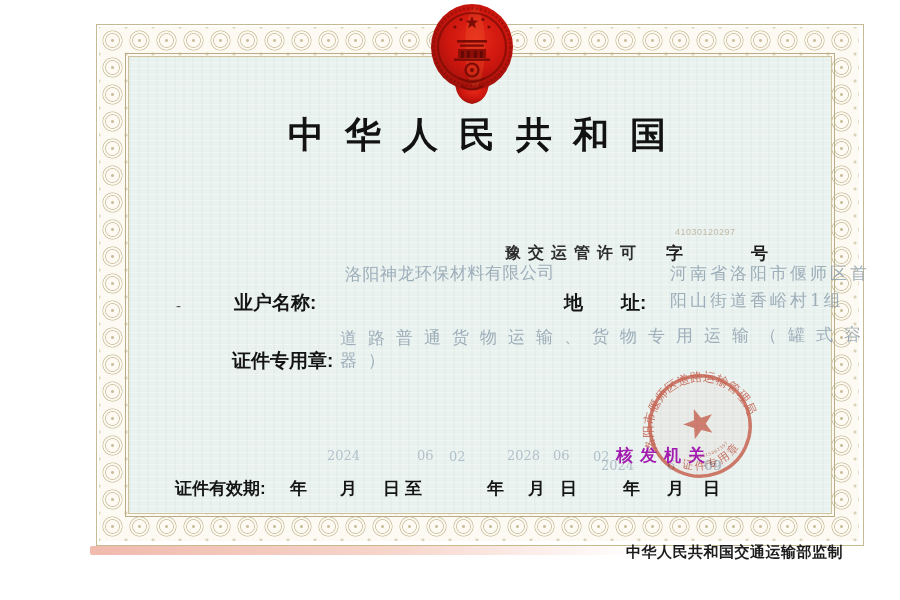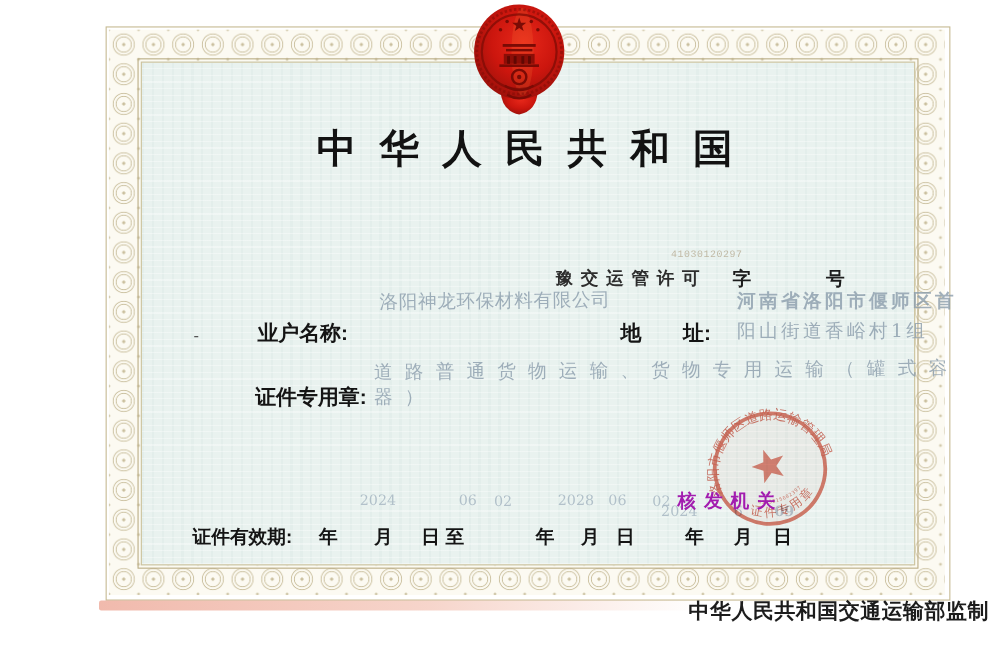--- a/index.html
+++ b/index.html
@@ -37,48 +37,48 @@
     .doc-title{
       background:linear-gradient(100deg,#241806 0%,#4d3a14 30%,#7d5f26 46%,#b8933f 51%,#54401a 60%,#201504 100%);
       -webkit-background-clip:text;background-clip:text;
       -webkit-text-fill-color:transparent;color:transparent;}
   }
 
   
   .serial-prefix{left:505px;top:243px;font-size:16px;font-weight:600;letter-spacing:7px;color:#2d2d2d;white-space:nowrap;font-family:Liberation Serif, serif;}
   .serial-zi{left:666px;top:242px;font-size:17px;font-weight:700;color:#1c1c1c;}
   .serial-hao{left:751px;top:242px;font-size:17px;font-weight:700;color:#1c1c1c;}
-  .print-code{left:610px;top:227px;font-size:9px;letter-spacing:.5px;color:#b3a78d;opacity:.75;font-family:Liberation Mono, monospace;}
+  .print-code{left:675px;top:227px;font-size:9px;letter-spacing:.5px;color:#b3a78d;opacity:.75;}
 
   
   .lbl{font-weight:600;font-size:19px;color:#141414;white-space:nowrap;}
   .lbl-owner{left:234px;top:290px;}
   .lbl-address{left:564px;top:290px;}
   .lbl-scope{left:232px;top:348px;}
   .lbl-validity{left:175px;top:477px;font-size:17px;}
   .dash{left:176px;top:297px;color:#555;font-size:15px;}
   .issuer{left:616px;top:444px;font-weight:600;font-size:17px;letter-spacing:7px;color:#a21caf;white-space:nowrap;z-index:7;}
 
   
   .faint{font-family:"DejaVu Serif",serif;color:#8b9dac;opacity:.8;white-space:nowrap;}
   .v-owner{left:345px;top:262px;font-size:17px;letter-spacing:.5px;transform:rotate(-.6deg);}
-  .v-addr1{left:670px;top:262px;font-size:17px;letter-spacing:3px;font-weight:bold;}
+  .v-addr1{left:670px;top:262px;font-size:17px;letter-spacing:3px;}
   .v-addr2{left:670px;top:289px;font-size:17px;letter-spacing:3px;}
   .v-scope1{left:340px;top:325px;font-size:17px;letter-spacing:11px;transform:rotate(-.4deg);}
   .v-scope2{left:340px;top:349px;font-size:17px;letter-spacing:11px;}
   .fdate{font-family:"DejaVu Serif",serif;font-size:13px;color:#9fb0bd;opacity:.75;white-space:nowrap;}
 
   
   .unit{font-weight:700;font-size:17px;color:#141414;white-space:nowrap;}
 
   
   .seal{left:636px;top:362px;width:128px;height:128px;z-index:6;mix-blend-mode:multiply;opacity:.88;transform:rotate(-20deg);}
 
   
-  .footer-note{left:626px;top:543px;font-weight:700;font-size:19px;letter-spacing:.5px;color:#1c1c1c;white-space:nowrap;}
+  .footer-note{left:626px;top:543px;font-weight:700;font-size:15px;letter-spacing:.5px;color:#1c1c1c;white-space:nowrap;}
 
   
   .emblem{left:428px;top:2px;width:88px;height:104px;z-index:4;}
 </style>
 </head>
 <body>
 
 <div class="stage">
 
   <div class="abs frame-outer"></div>

